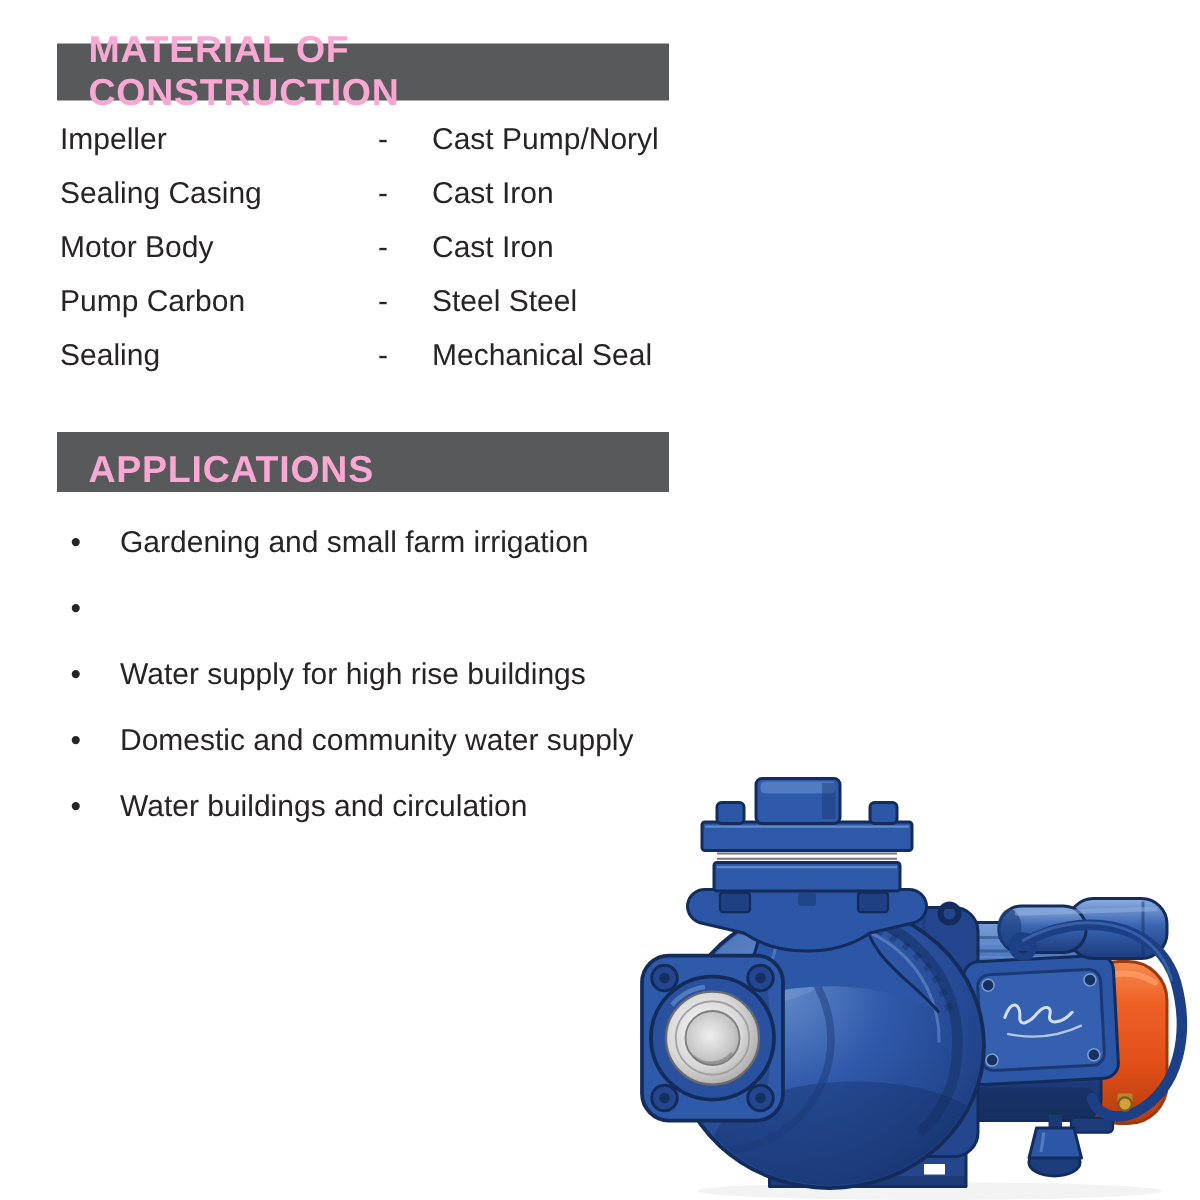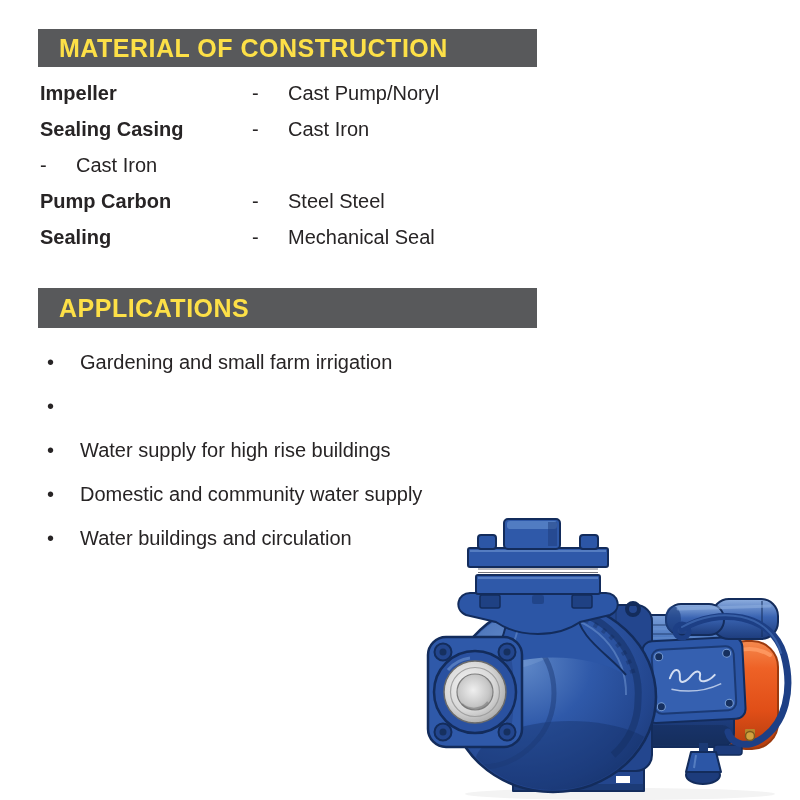--- a/index.html
+++ b/index.html
@@ -5,31 +5,31 @@
   html,body { margin:0; padding:0; }
   body {
     width:800px; height:800px;
     background:#ffffff;
     font-family:"Liberation Sans", sans-serif;
     position:relative;
     overflow:hidden;
     color:#272425;
   }
   .bar {
-    position:absolute; left:38px; width:499px;
-    background:#58595b; color:#fde047;
+    position:absolute; left:38px; width:408px;
+    background:#58595b; color:#f9a8d4;
     font-weight:bold; font-size:25px; letter-spacing:.5px;
     display:flex; align-items:center;
     padding-left:21px; box-sizing:border-box;
   }
   #bar-material { top:29px; height:38px; }
-  #bar-apps { top:288px; height:40px; }
+  #bar-apps { top:288px; height:40px;align-items:flex-end; }
   .spec-table { position:absolute; left:40px; top:75px; font-size:20px; }
   .spec-row { display:flex; height:36px; align-items:center; }
-  .spec-label { width:212px;font-weight:bold; }
+  .spec-label { width:212px; }
   .spec-dash  { width:36px; }
   .apps-list {
     position:absolute; left:38px; top:340px;
     list-style:none; margin:0; padding:0; font-size:20px;
   }
   .apps-list li { height:44px; display:flex; align-items:center; padding-left:9px; }
   .app-dot { width:33px; }
   .pump { position:absolute; left:420px; top:505px; width:380px; height:295px; }
   .pump svg { display:block; width:100%; height:100%; }
 </style>
@@ -45,20 +45,21 @@
     <span class="spec-label">Impeller</span>
     <span class="spec-dash">-</span>
     <span class="spec-value">Cast Pump/Noryl</span>
   </div>
   <div class="spec-row">
     <span class="spec-label">Sealing Casing</span>
     <span class="spec-dash">-</span>
     <span class="spec-value">Cast Iron</span>
   </div>
   <div class="spec-row">
+    <span class="spec-label">Motor Body</span>
     <span class="spec-dash">-</span>
     <span class="spec-value">Cast Iron</span>
   </div>
   <div class="spec-row">
     <span class="spec-label">Pump Carbon</span>
     <span class="spec-dash">-</span>
     <span class="spec-value">Steel Steel</span>
   </div>
   <div class="spec-row">
     <span class="spec-label">Sealing</span>

